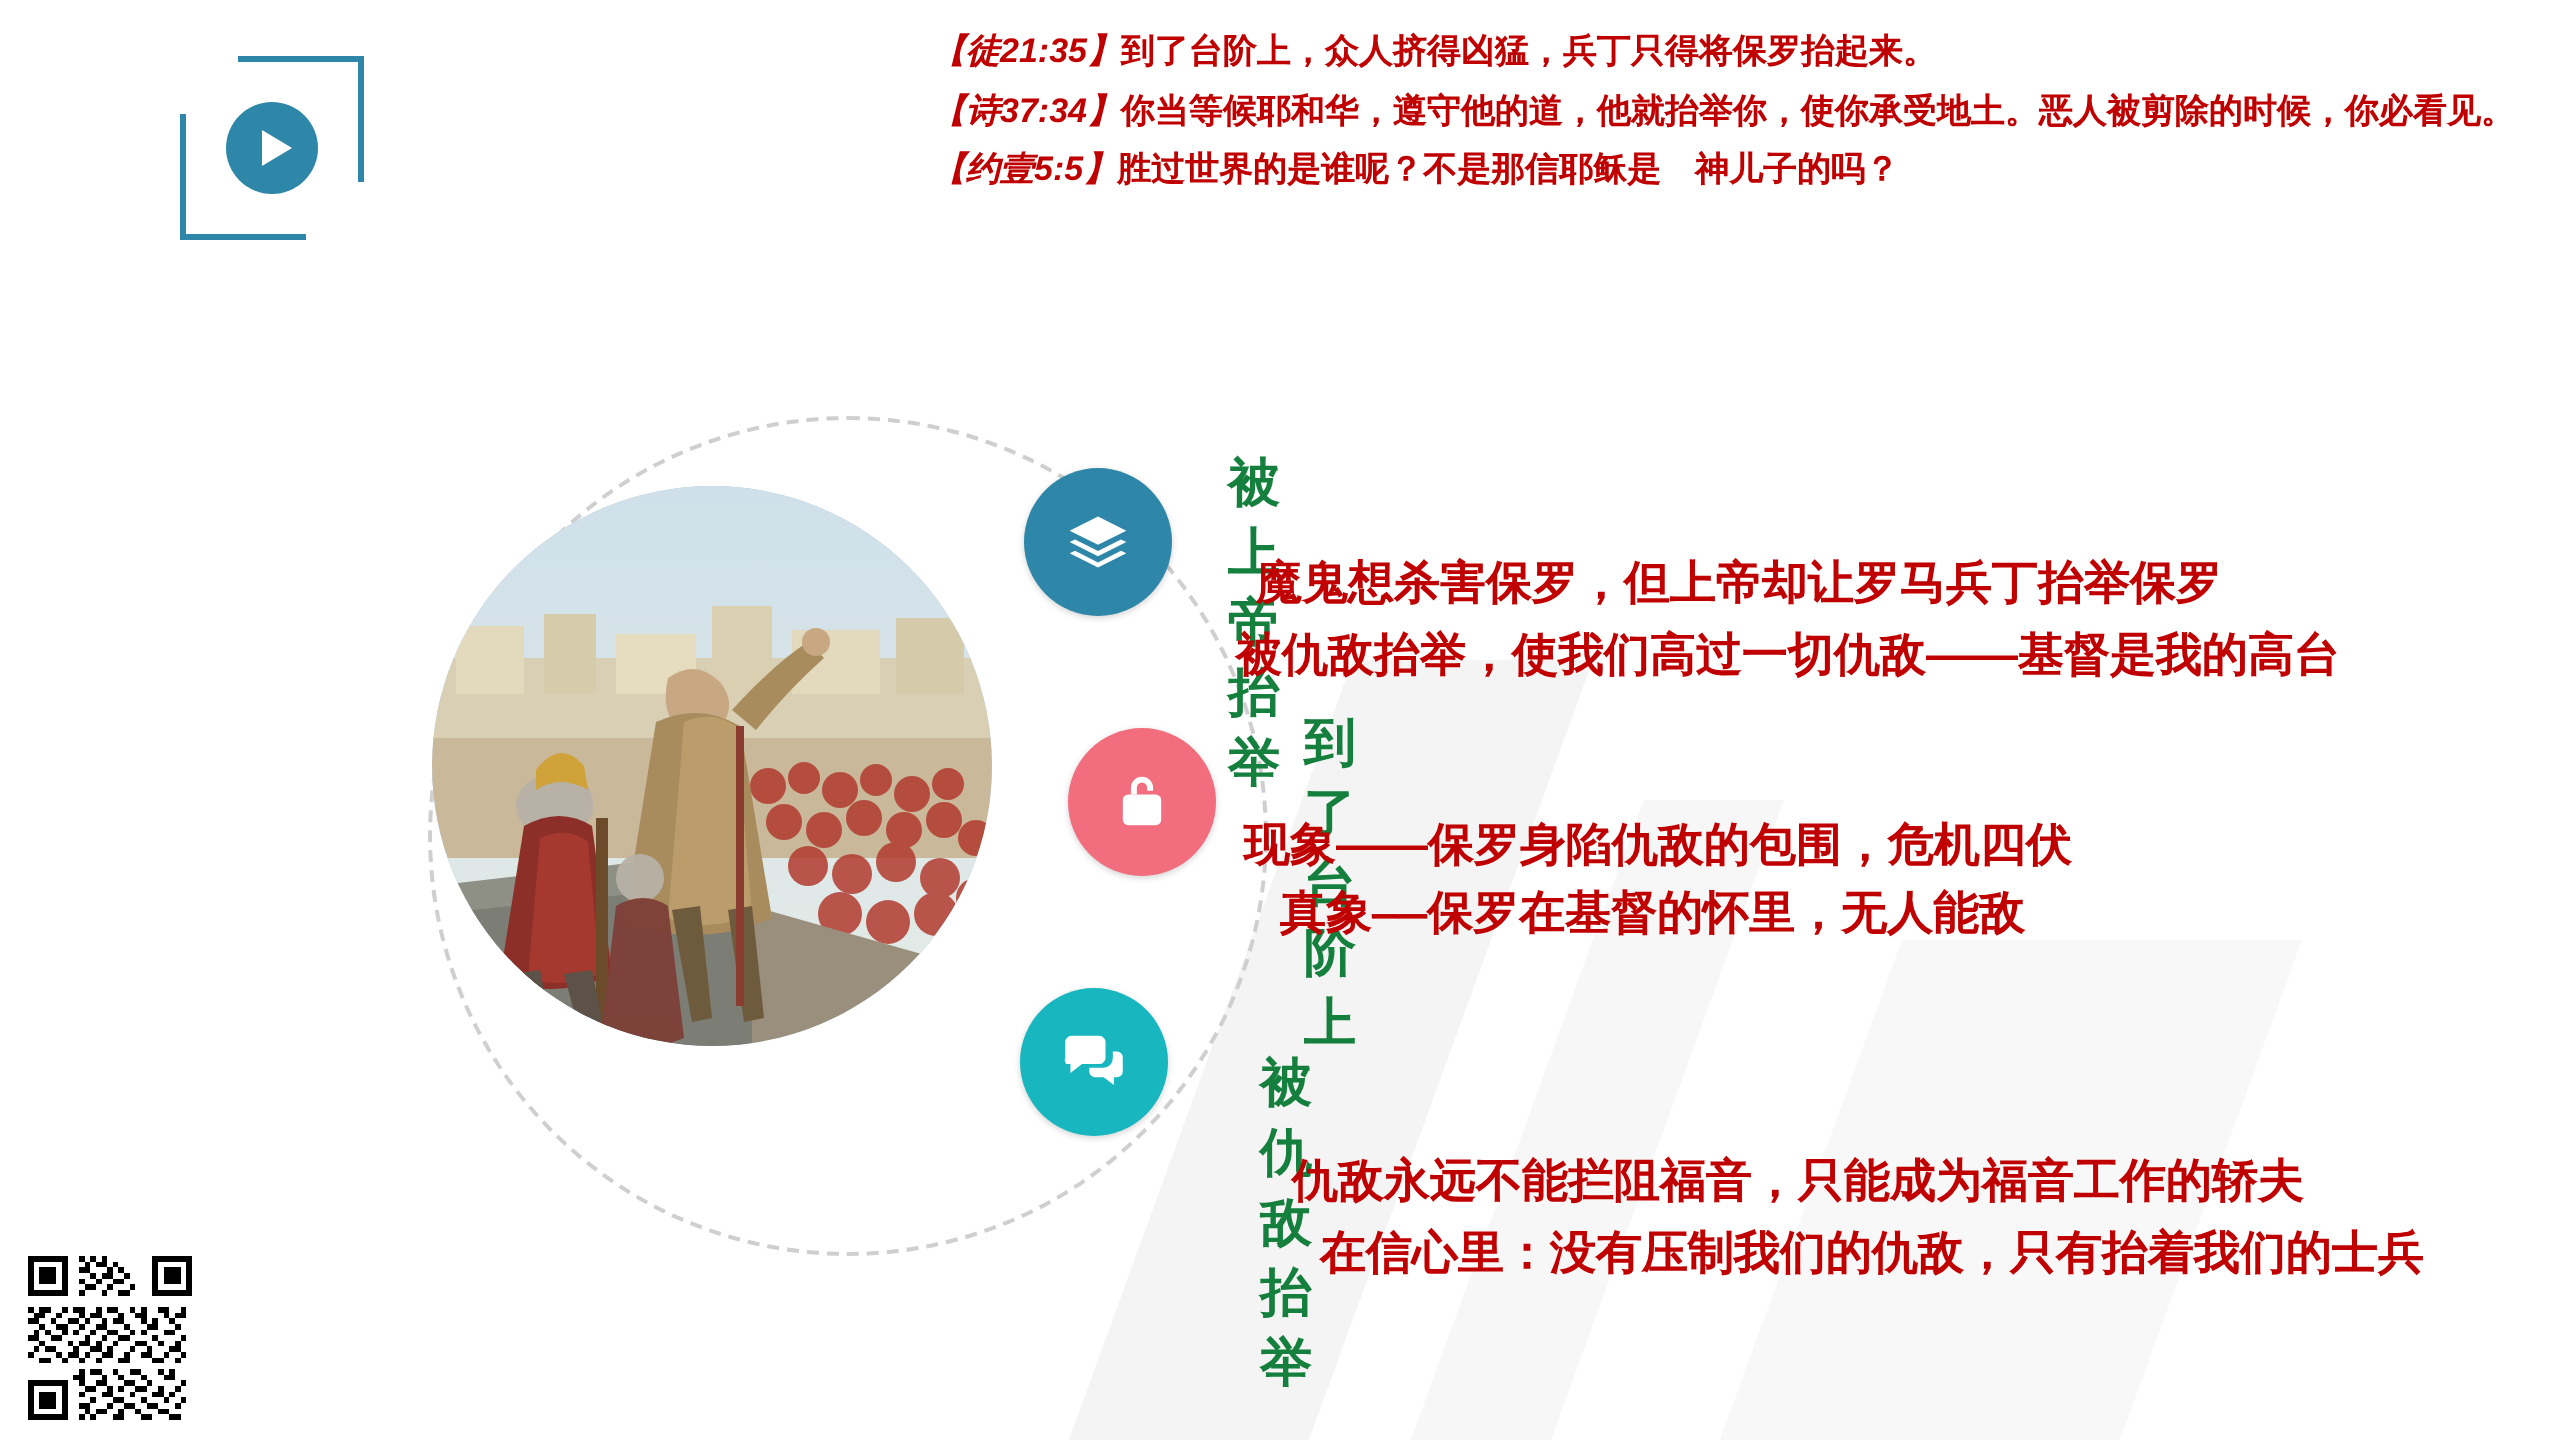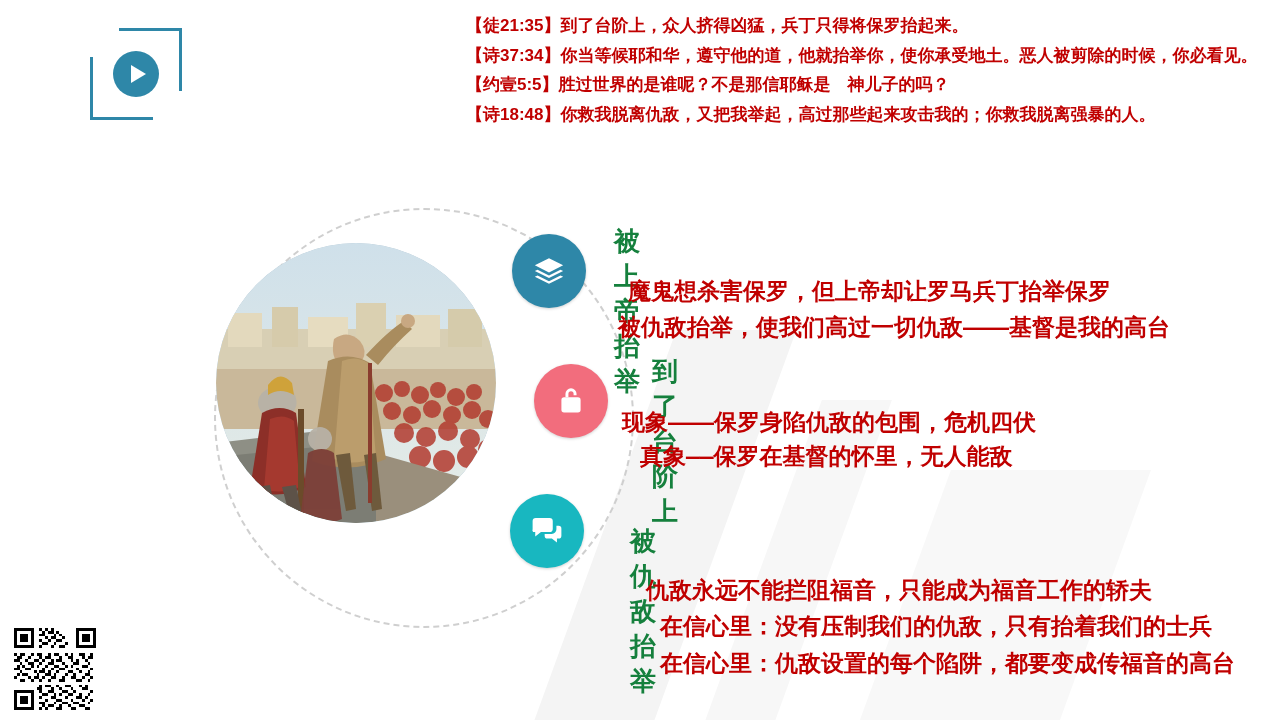--- a/index.html
+++ b/index.html
@@ -91,21 +91,21 @@
     width: 800px;
     z-index: 3;
     color: #c00000;
     font-size: 17px;
     font-weight: bold;
     line-height: 1.62;
   }
   .scripture p {
     margin: 0 0 2px 0;
   }
-  .scripture .ref { color: #c00000; }
+  .scripture .ref { color: #c00000; font-style: italic; }
   .u { }
 
   
   .dashed-ring {
     position: absolute;
     left: 214px;
     top: 208px;
     width: 416px;
     height: 416px;
     border: 2px dashed #cfcfcf;
@@ -186,23 +186,20 @@
 
   <div class="scripture">
     <p>
       <span class="ref">【徒21:35】</span><span>到了台阶上，众人挤得凶猛，</span><span class="u">兵丁只得将保罗抬起来。</span><span></span>
     </p>
     <p>
       <span class="ref">【诗37:34】</span><span>你当等候耶和华，遵守他的道，</span><span class="u">他就抬举你</span><span>，使你承受地土。恶人被剪除的时候，你必看见。</span>
     </p>
     <p>
       <span class="ref">【约壹5:5】</span><span>胜过世界的是谁呢？不是那信耶稣是　神儿子的吗？</span>
-    </p>
-    <p>
-      <span class="ref">【诗18:48】</span><span>你救我脱离仇敌，又把我举起，</span><span class="u">高过那些起来攻击我的</span><span>；你救我脱离强暴的人。</span>
     </p>
   </div>
 
   <div class="dashed-ring"></div>
 
   <div class="photo">
     <svg width="280" height="280" viewBox="0 0 280 280">
       <defs>
         <clipPath id="circ">
             <circle cx="140" cy="140" r="140"></circle>
@@ -315,21 +312,20 @@
     <div class="badge" style="left:510px; top:494px; background:#18b7c0;">
       <svg width="34" height="30" viewBox="0 0 26 22" fill="#ffffff">
         <path d="M2 3.4 a2.4 2.4 0 0 1 2.4 -2.4 h10.6 a2.4 2.4 0 0 1 2.4 2.4 v6 a2.4 2.4 0 0 1 -2.4 2.4 h-6.6 l-4.4 3.4 v-3.4 h-1.6 A2.4 2.4 0 0 1 2 9.4 Z"></path>
         <path d="M11.2 13.2 h5.4 a3.6 3.6 0 0 0 3.6 -3.6 V7 h1.6 a2.2 2.2 0 0 1 2.2 2.2 v5.4 a2.2 2.2 0 0 1 -2.2 2.2 h-1.2 v3 l-3.9 -3 h-3.3 a2.2 2.2 0 0 1 -2.2 -2.2 Z"></path>
       </svg>
     </div>
     <div class="sec-title" style="left:630px; top:524px;">被仇敌抬举</div>
     <div class="sec-lines" style="left:646px; top:572px;">
       <div>仇敌永远不能拦阻福音，只能成为福音工作的轿夫</div>
       <div style="margin-left:14px;">在信心里：没有压制我们的仇敌，只有抬着我们的士兵</div>
-      <div style="margin-left:14px;">在信心里：仇敌设置的每个陷阱，都要变成传福音的高台</div>
     </div>
   </div>
 
   <div class="qr">
     <svg width="82" height="82" viewBox="0 0 29 29" shape-rendering="crispEdges">
       <rect width="29" height="29" fill="#ffffff"></rect>
       <g fill="#000000">
         <rect x="0" y="0" width="7" height="7"></rect>
           <rect x="1" y="1" width="5" height="5" fill="#ffffff"></rect>
           <rect x="2" y="2" width="3" height="3"></rect>

